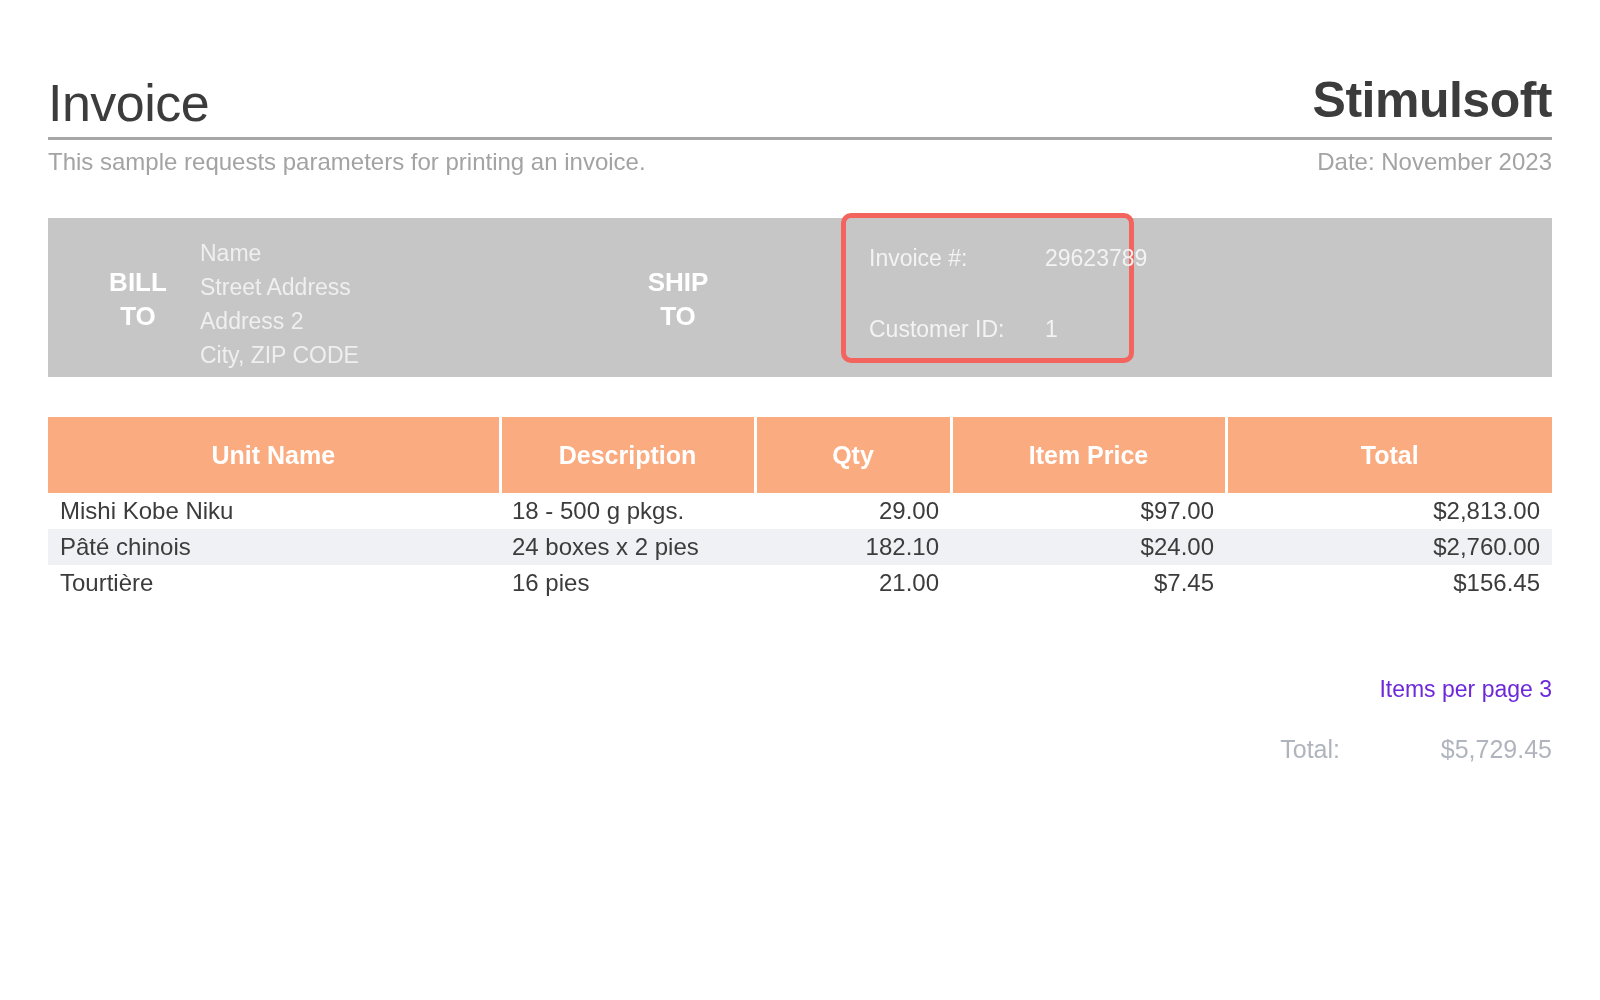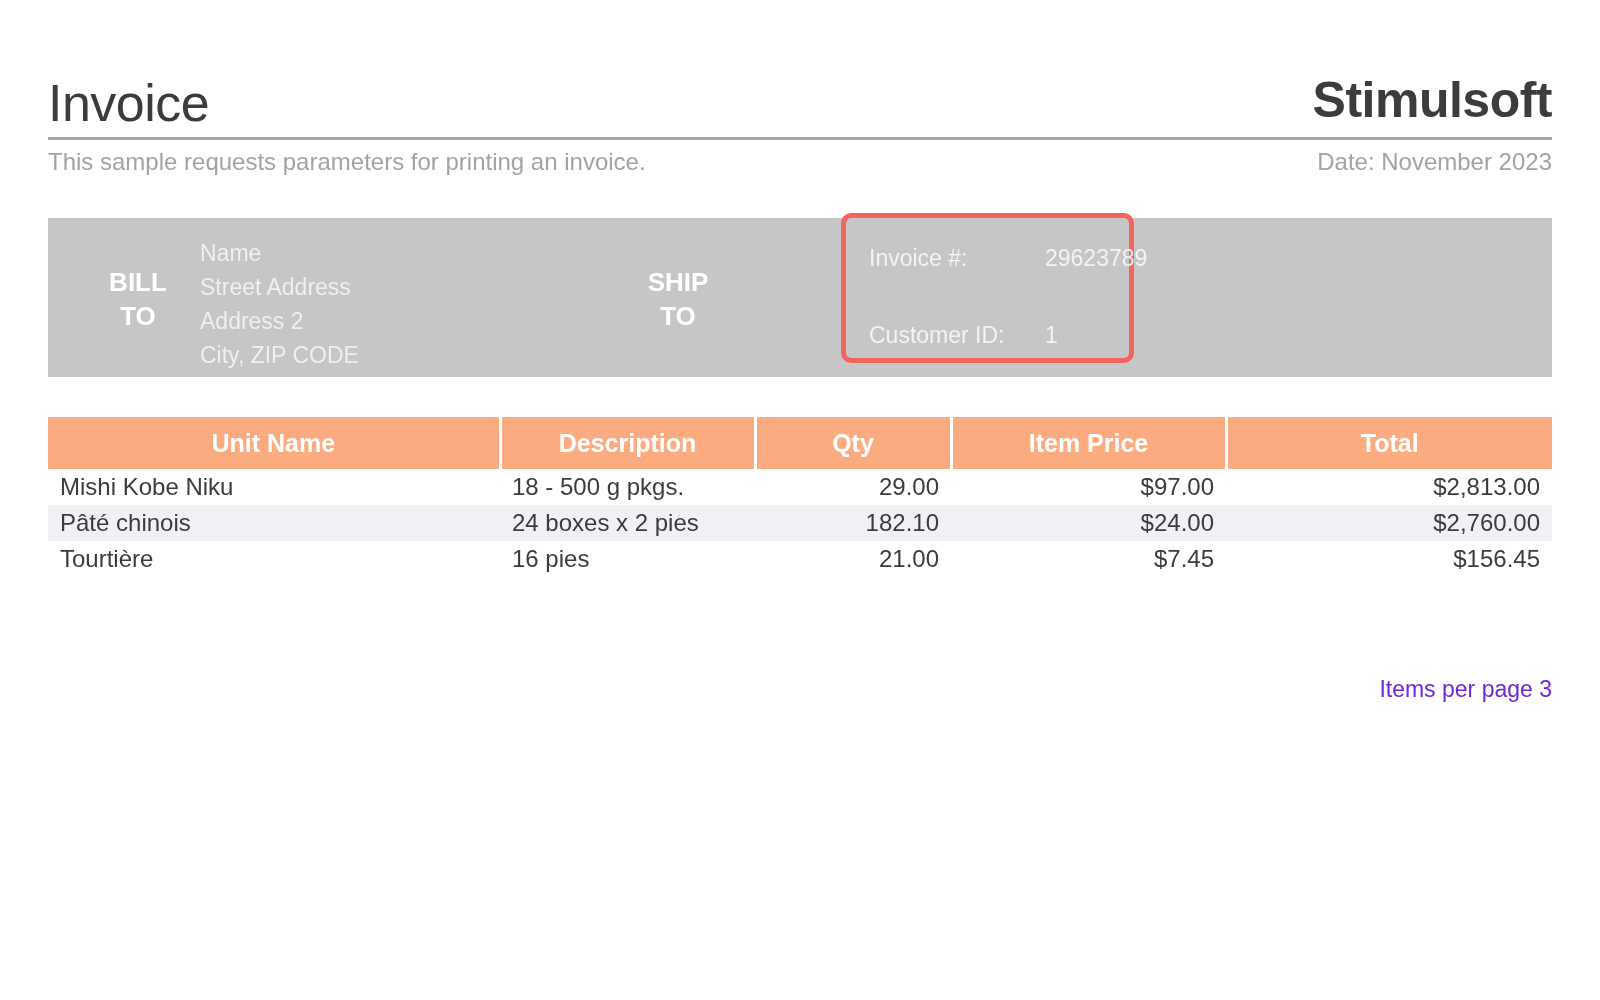--- a/index.html
+++ b/index.html
@@ -129,39 +129,39 @@
     margin-left: 6px;
   }
   .meta-row {
     position: absolute;
     display: flex;
     font-size: 23px;
     color: #f3f3f3;
     white-space: nowrap;
   }
   .meta-row.r1 { left: 23px; top: 27px; }
-  .meta-row.r2 { left: 23px; top: 104px; }
+  .meta-row.r2 { left: 23px; top: 98px; }
   .meta-label { width: 176px; }
   .meta-value { }
 
   
   .items-table {
     position: absolute;
     left: 48px;
     top: 417px;
     width: 1504px;
     border-collapse: collapse;
     table-layout: fixed;
   }
   .items-table th {
     background: #faab80;
     color: #ffffff;
     font-size: 25px;
     font-weight: bold;
-    height: 52px;
+    height: 76px;
     text-align: center;
     border-right: 3px solid #ffffff;
     padding: 0;
   }
   .items-table th:last-child { border-right: none; }
 
   .items-table td {
     font-size: 24px;
     color: #3c3c3c;
     height: 36px;
@@ -285,14 +285,18 @@
         <td class="t-left">16 pies</td>
         <td class="t-right">21.00</td>
         <td class="t-right">$7.45</td>
         <td class="t-right">$156.45</td>
       </tr>
     </tbody>
   </table>
 
   <div class="items-per-page">Items per page 3</div>
 
+  <div class="grand-total">
+    <span class="grand-total-label">Total:</span>
+    <span class="grand-total-value">$5,729.45</span>
+  </div>
 
 </div>
 
 </body></html>

